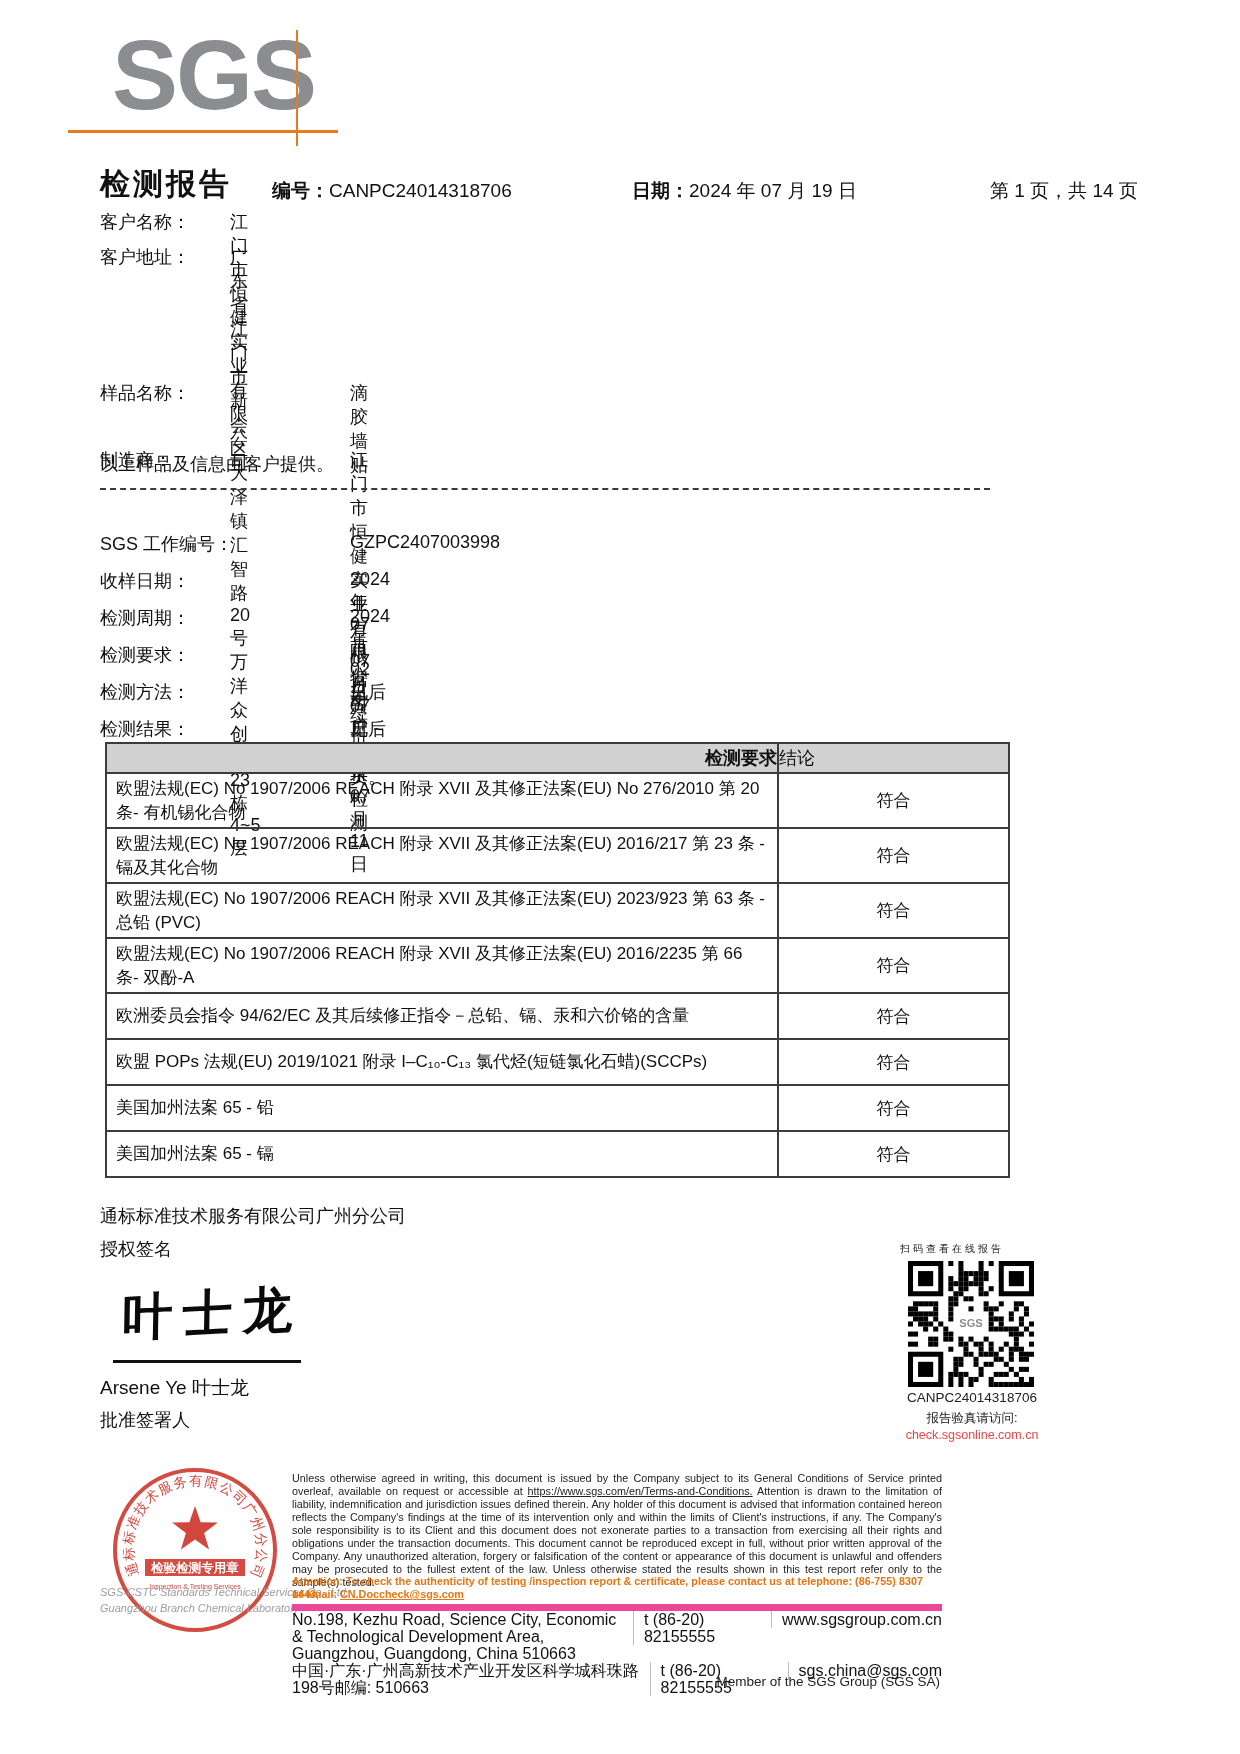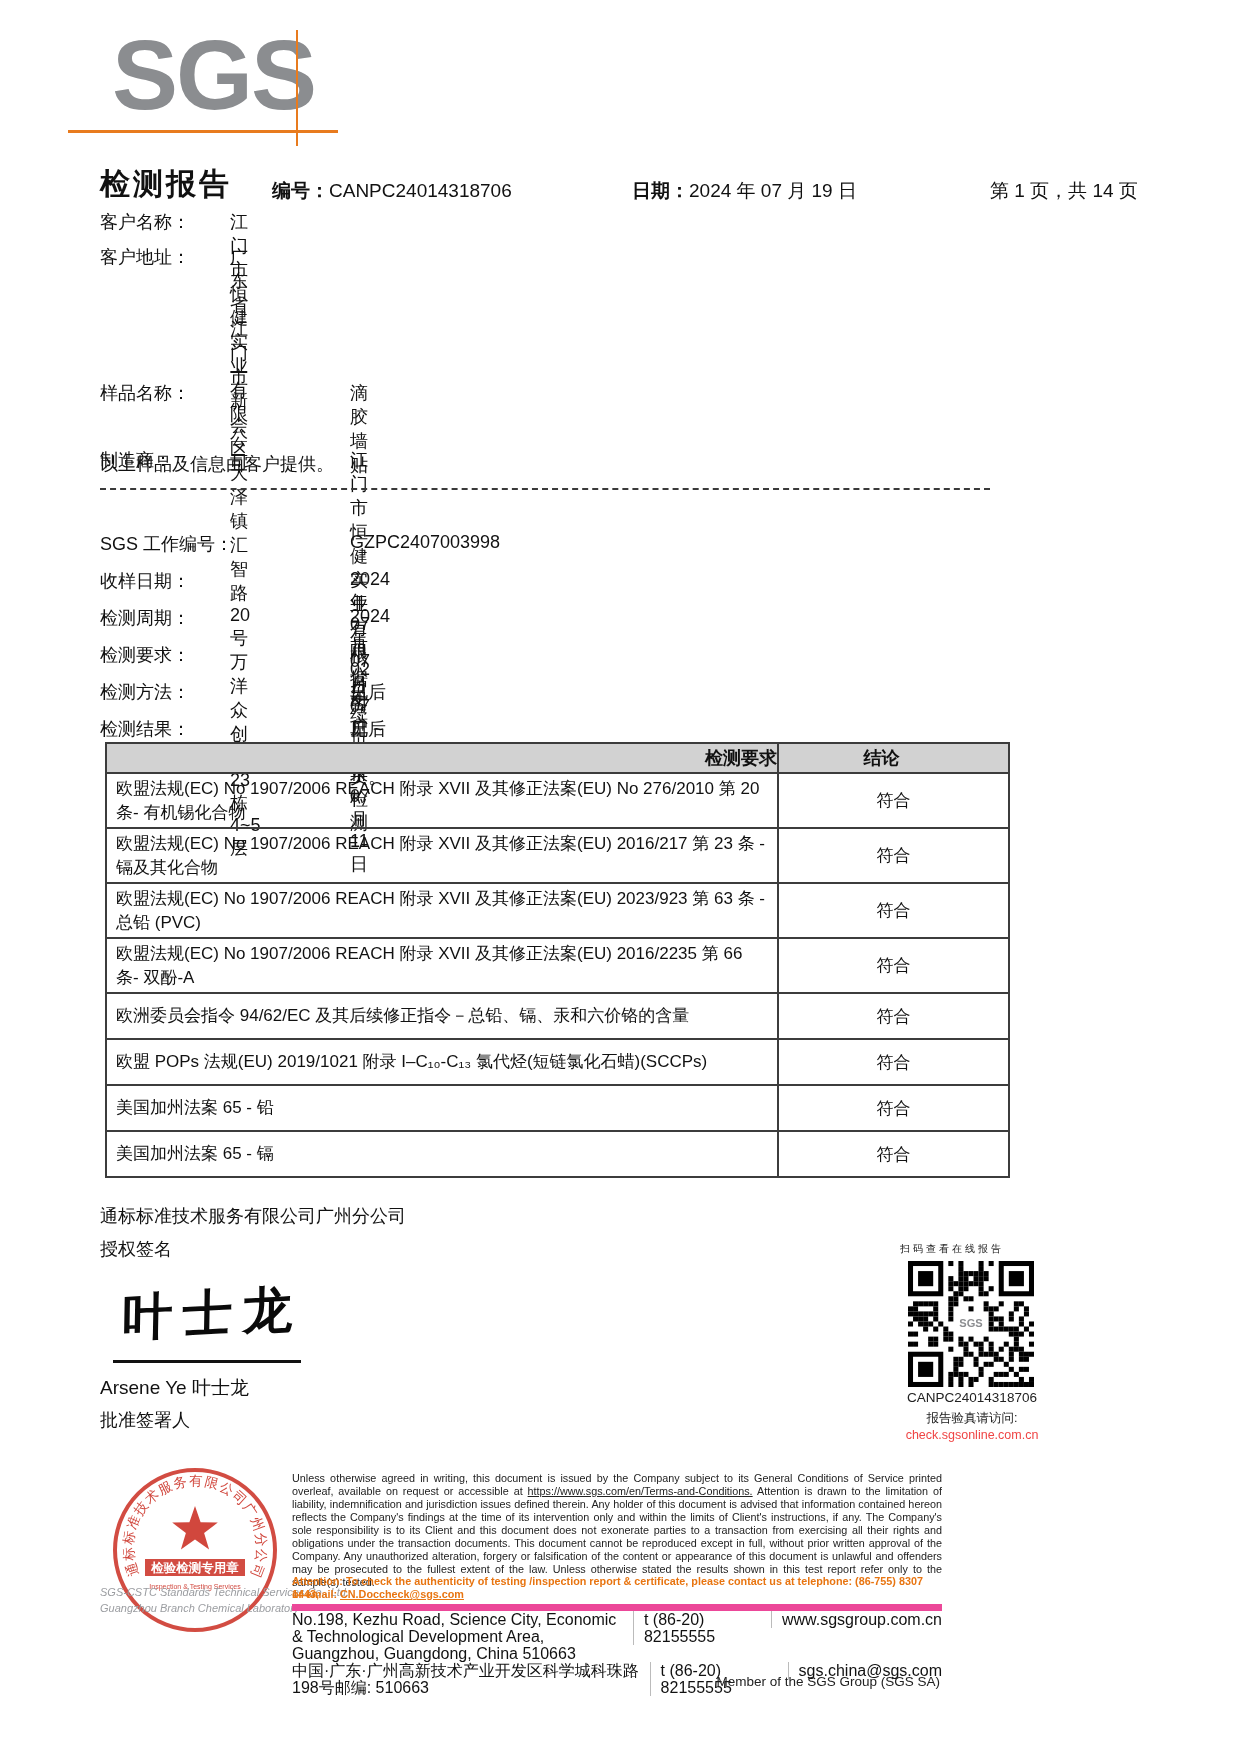--- a/index.html
+++ b/index.html
@@ -25,21 +25,21 @@
   .kv.client .v { position:absolute; left:130px; }
   .kv.wide .v { position:absolute; left:250px; }
 
   .dashes { position:absolute; left:100px; top:488px; width:890px; border-top:2px dashed #3a3a3a; }
 
   
   table.results { position:absolute; left:105px; top:742px; width:905px; border-collapse:collapse; table-layout:fixed; }
   table.results th, table.results td { border:2px solid #3c3c3c; }
   table.results thead tr { height:30px; background:#d2d2d2; }
   th.req-h { text-align:right; padding-left:9px; font-size:18px; font-weight:bold; }
-  th.concl-h { text-align:center; padding-right:24px; font-size:18px; font-weight:bold; width:231px; }
+  th.concl-h { text-align:left; padding-right:24px; font-size:18px; font-weight:normal; width:231px; }
   td.req { padding:2px 10px 2px 9px; font-size:17px; line-height:24px; }
   td.concl { text-align:center; font-size:17px; }
   tr.h55 { height:55px; }
   tr.h46 { height:46px; }
 
   
   .sig-company { position:absolute; left:100px; top:1204px; font-size:18px; }
   .sig-label { position:absolute; left:100px; top:1237px; font-size:18px; }
   .sig-svg { position:absolute; left:118px; top:1268px; }
   .sig-line { position:absolute; left:113px; top:1360px; width:188px; height:3px; background:#111; }

